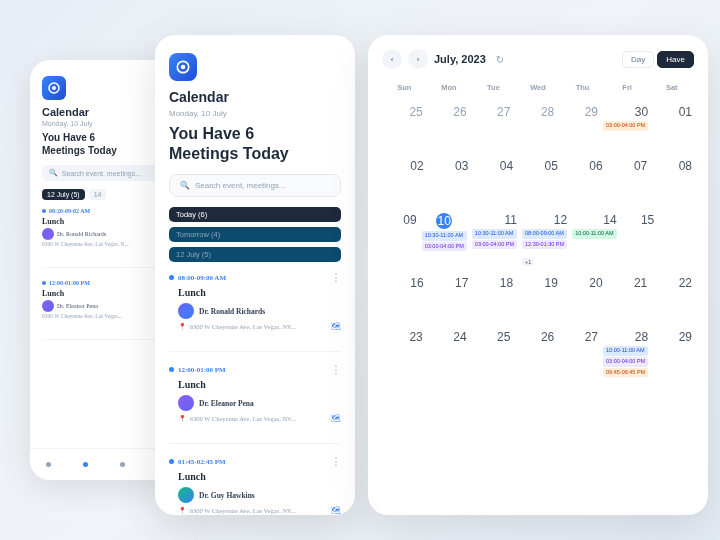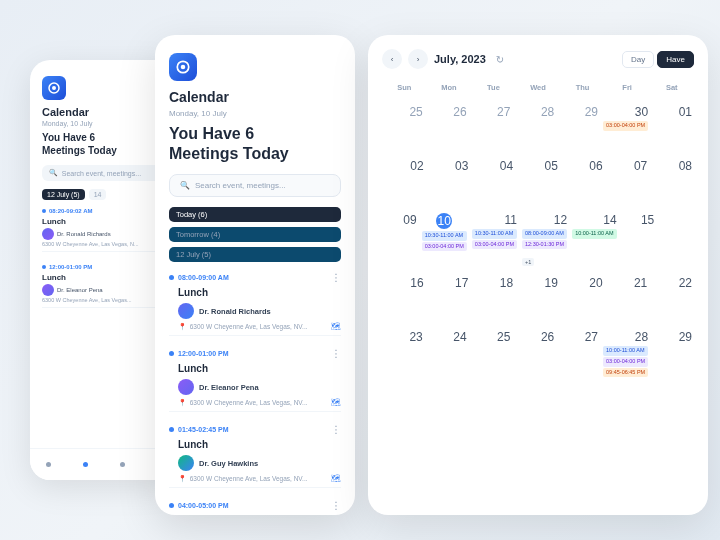--- a/index.html
+++ b/index.html
@@ -101,21 +101,21 @@
       margin-bottom: 10px;
     }
     .main-tabs { display: flex; gap: 5px; margin-bottom: 10px; flex-direction: column; }
     .main-tab {
       font-size: 7.5px; padding: 3px 7px; border-radius: 5px;
       color: #94a3b8; background: #0c4a6e; cursor: pointer;
     }
     .main-tab.active {
       background: #1e293b; color: #fff;
     }
-    .event-item { margin-bottom: 12px; padding-bottom: 4px; border-bottom: 1px solid #f1f5f9; }
+    .event-item { margin-bottom: 12px; padding-bottom: 20px; border-bottom: 1px solid #f1f5f9; font-family: Liberation Serif, serif; }
     .event-item:last-child { border-bottom: none; }
     .event-header { display: flex; justify-content: space-between; align-items: center; margin-bottom: 4px; }
     .event-time-row { display: flex; align-items: center; gap: 4px; }
     .event-dot { width: 5px; height: 5px; border-radius: 50%; background: #3b82f6; flex-shrink: 0; }
     .event-time-text { font-size: 7px; color: #3b82f6; font-weight: 600; }
     .event-menu { font-size: 10px; color: #94a3b8; cursor: pointer; }
     .event-title { font-size: 10px; font-weight: 700; color: #1e293b; margin-bottom: 5px; margin-left: 9px; }
     .event-person-row { display: flex; align-items: center; gap: 5px; margin-left: 9px; margin-bottom: 3px; }
     .event-avatar { width: 16px; height: 16px; border-radius: 50%; flex-shrink: 0; }
     .event-avatar.blue { background: linear-gradient(135deg, #6366f1, #3b82f6); }

